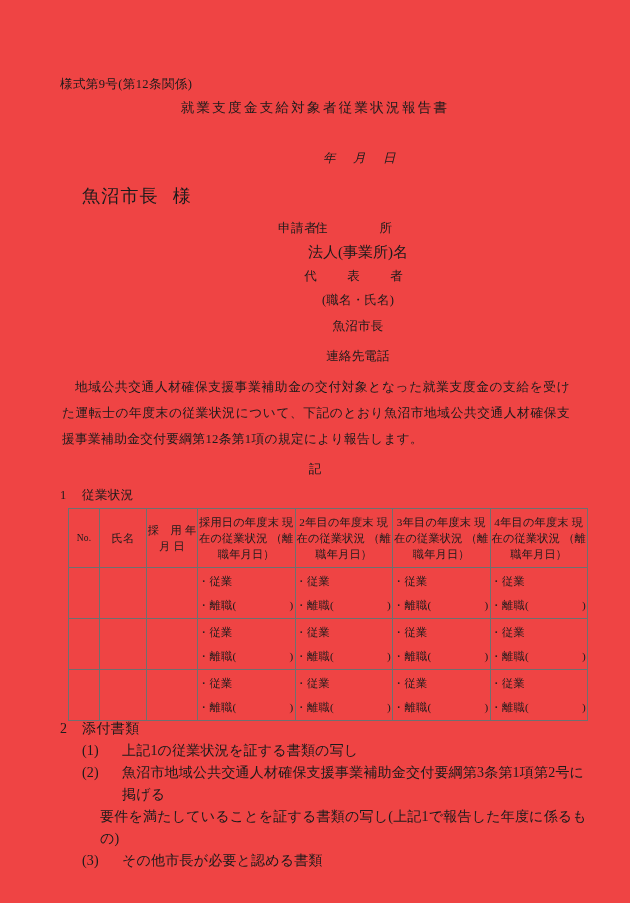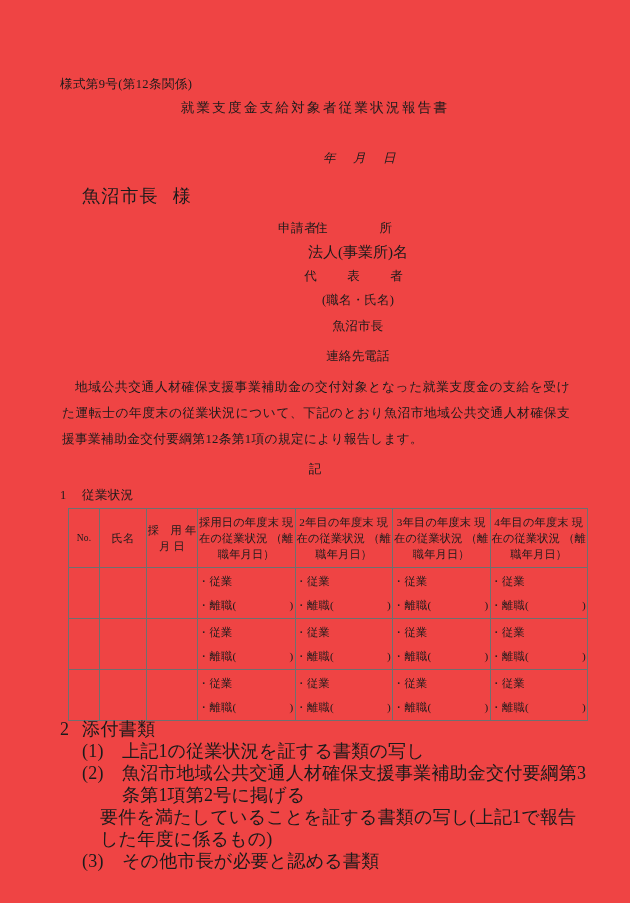--- a/index.html
+++ b/index.html
@@ -150,21 +150,21 @@
   .status .l2 .paren-close {
     position: absolute;
     right: 1px;
   }
 
   
   .sec2 {
     position: absolute;
     left: 60px; top: 718px;
     width: 528px;
-    font-size: 18px;
+    font-size: 14px;
   }
   .sec2 .head {
     letter-spacing: 0.4px;
     line-height: 22px;
   }
   .sec2 .head .num { display: inline-block; width: 22px; }
   .sec2 .item {
     position: relative;
     padding-left: 62px;
     line-height: 22px;

